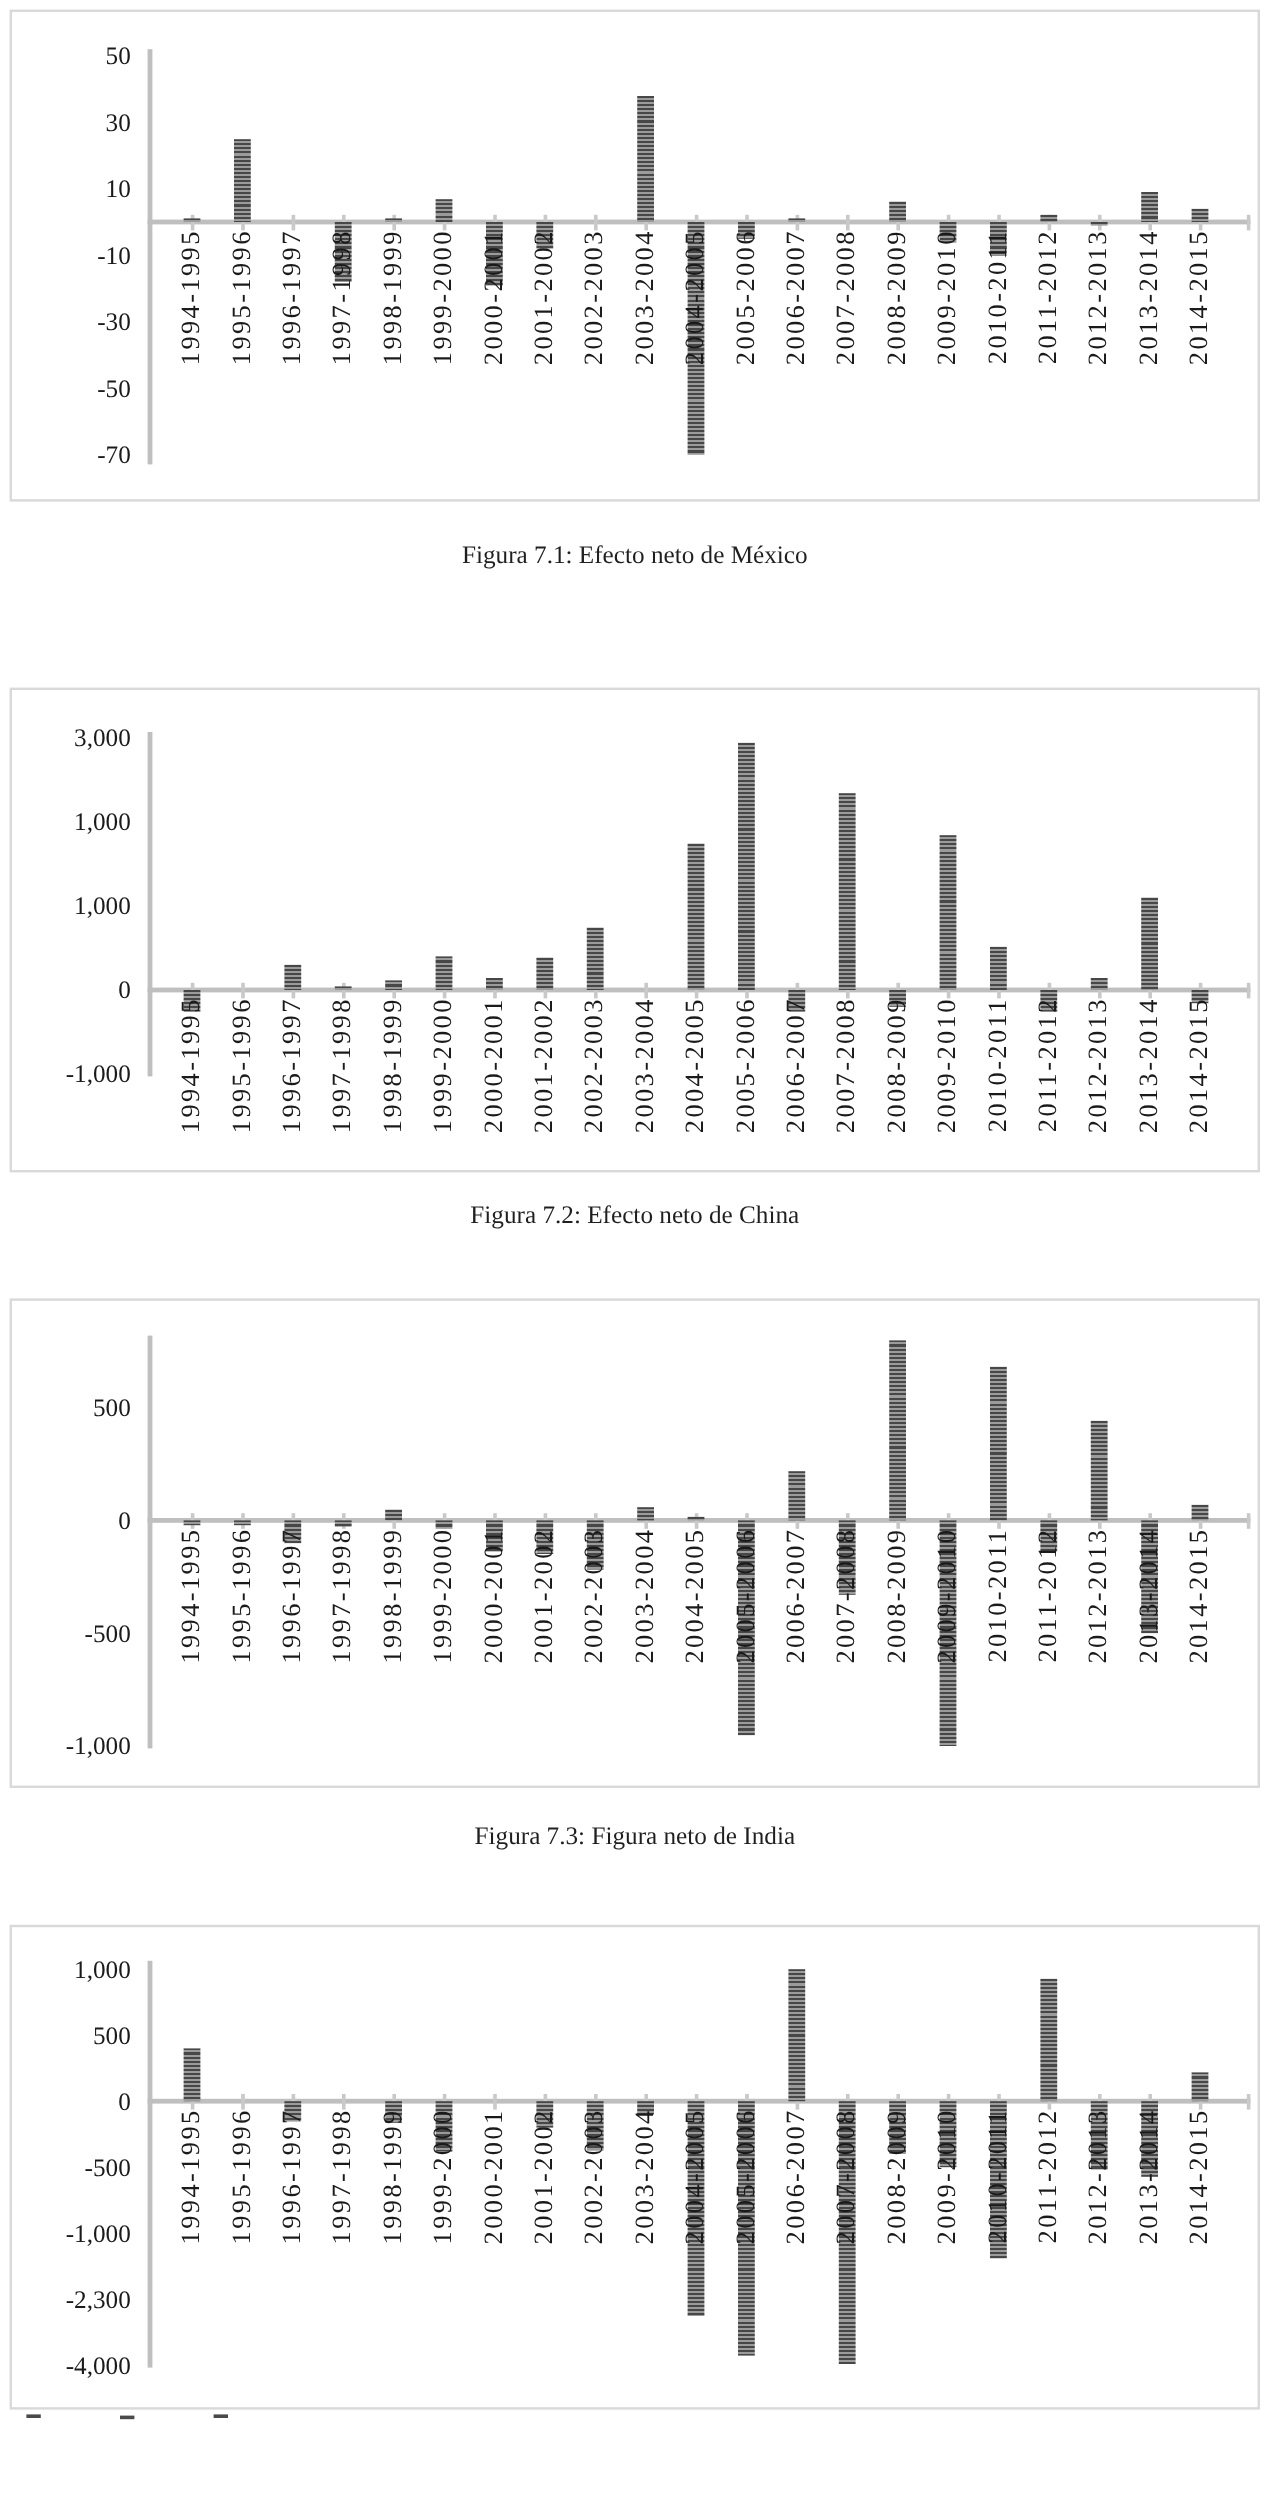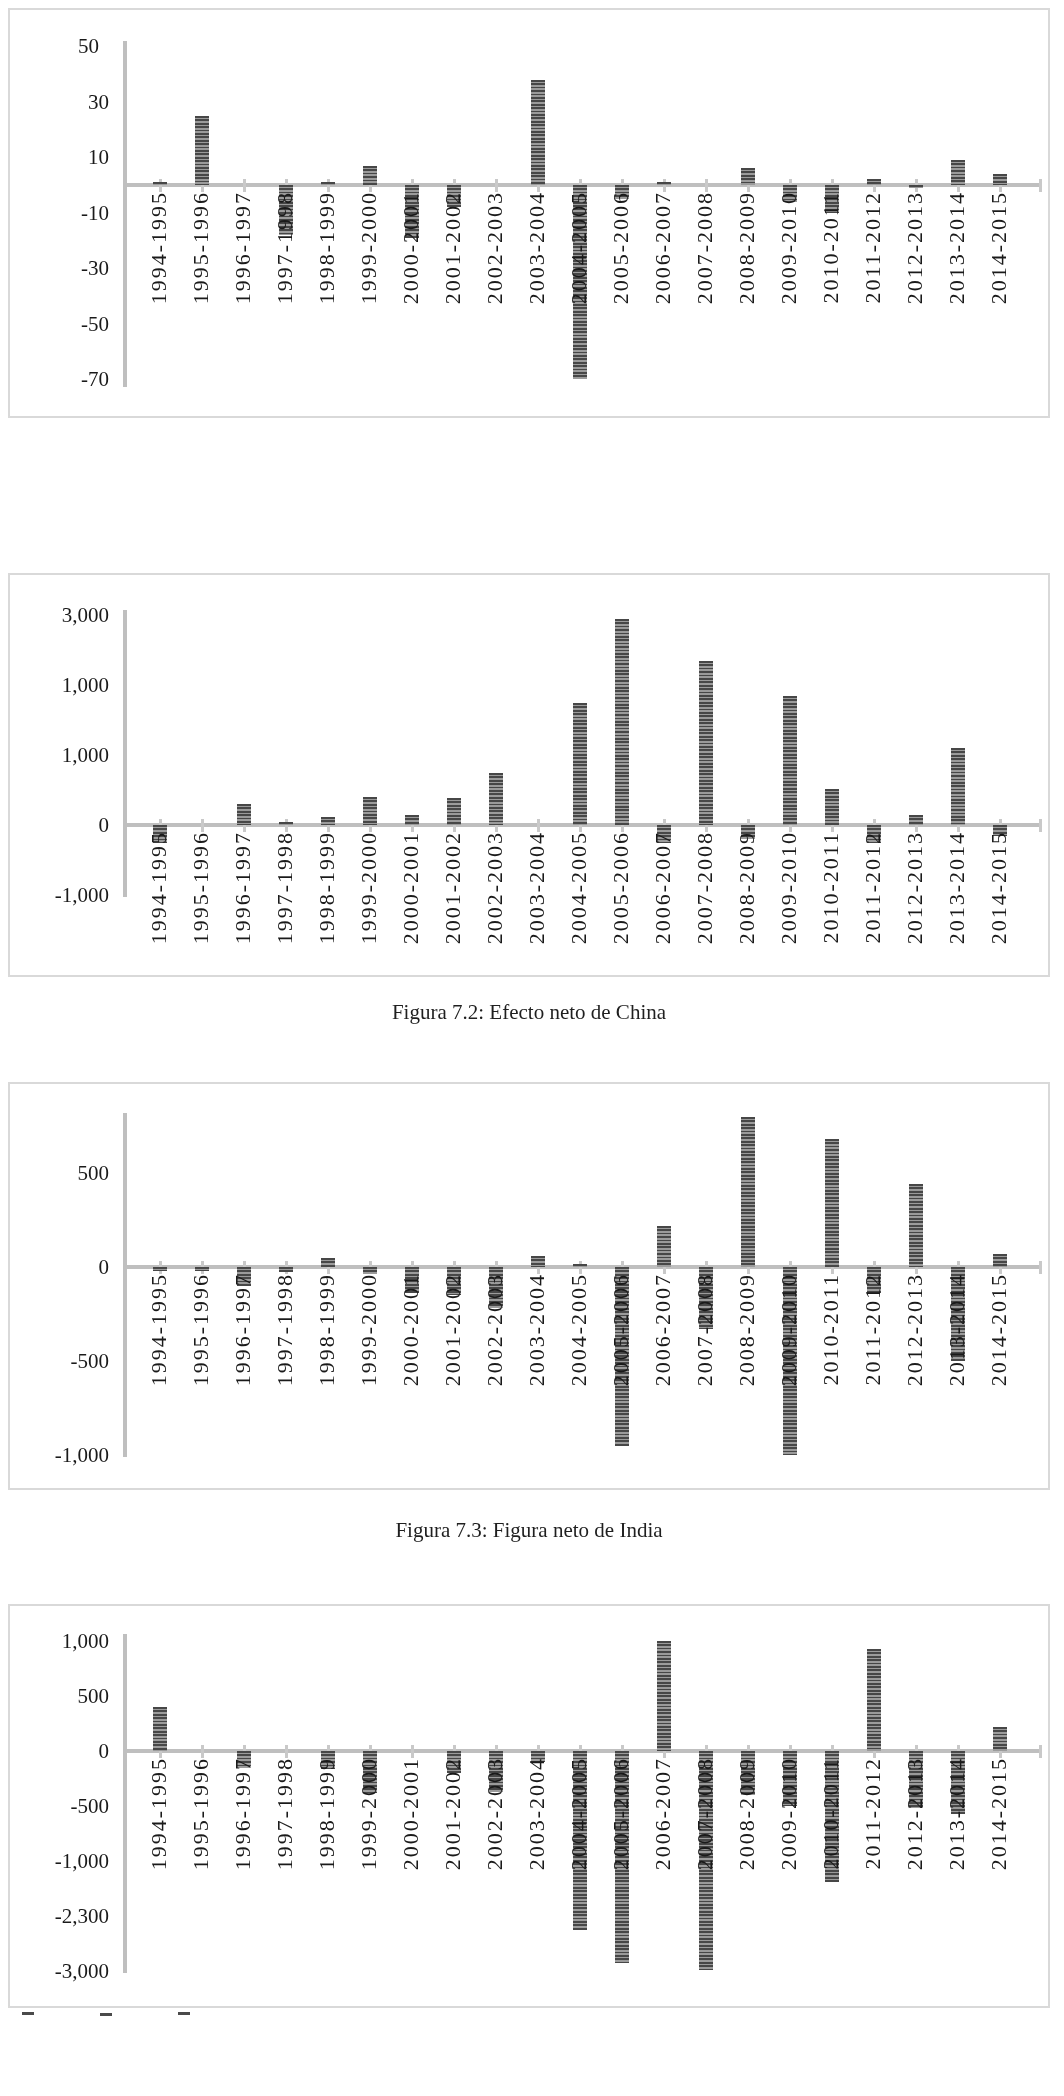--- a/index.html
+++ b/index.html
@@ -18,21 +18,21 @@
   .fragment{position:absolute;background:#4a4a4a;height:3px;width:12px;}
 </style>
 </head>
 <body>
 
 <div id="page">
 
   <div class="chart-box" style="top: 8px; height: 410px;">
       <div class="zline" style="left: 113px; top: 173px; width: 919px; height: 4px;"></div>
       <div class="yline" style="left: 113px; top: 31px; width: 4px; height: 346px;"></div>
-      <div class="ylab" style="left: 3px; top: 23.25px; width: 86px; text-align: right;">50</div>
+      <div class="ylab" style="left: 13px; top: 23.25px; width: 86px; text-align: right;">50</div>
       <div class="ylab" style="left: 13px; top: 78.75px; width: 86px;">30</div>
       <div class="ylab" style="left: 13px; top: 134.25px; width: 86px;">10</div>
       <div class="ylab" style="left: 13px; top: 189.75px; width: 86px;">-10</div>
       <div class="ylab" style="left: 13px; top: 245.25px; width: 86px;">-30</div>
       <div class="ylab" style="left: 13px; top: 300.75px; width: 86px;">-50</div>
       <div class="ylab" style="left: 13px; top: 356.25px; width: 86px;">-70</div>
       <div class="tick" style="left: 148.5px; top: 168.5px; width: 3px; height: 13px;"></div>
       <div class="bar" style="left: 143px; top: 172.225px; width: 14px; height: 2.775px; background: repeating-linear-gradient(rgb(71, 71, 71) 0px, rgb(71, 71, 71) 1.7px, rgb(155, 155, 155) 1.7px, rgb(155, 155, 155) 3.4px);"></div>
       <div class="xlab" style="left: 137px; top: 181px;">1994-1995</div>
       <div class="tick" style="left: 190.5px; top: 168.5px; width: 3px; height: 13px;"></div>
@@ -87,20 +87,21 @@
       <div class="bar" style="left: 899px; top: 175px; width: 14px; height: 2.775px; background: repeating-linear-gradient(rgb(71, 71, 71) 0px, rgb(71, 71, 71) 1.7px, rgb(155, 155, 155) 1.7px, rgb(155, 155, 155) 3.4px);"></div>
       <div class="xlab" style="left: 893px; top: 181px;">2012-2013</div>
       <div class="tick" style="left: 946.5px; top: 168.5px; width: 3px; height: 13px;"></div>
       <div class="bar" style="left: 941px; top: 150.025px; width: 14px; height: 24.975px; background: repeating-linear-gradient(rgb(71, 71, 71) 0px, rgb(71, 71, 71) 1.7px, rgb(155, 155, 155) 1.7px, rgb(155, 155, 155) 3.4px);"></div>
       <div class="xlab" style="left: 935px; top: 181px;">2013-2014</div>
       <div class="tick" style="left: 988.5px; top: 168.5px; width: 3px; height: 13px;"></div>
       <div class="bar" style="left: 983px; top: 163.9px; width: 14px; height: 11.1px; background: repeating-linear-gradient(rgb(71, 71, 71) 0px, rgb(71, 71, 71) 1.7px, rgb(155, 155, 155) 1.7px, rgb(155, 155, 155) 3.4px);"></div>
       <div class="xlab" style="left: 977px; top: 181px;">2014-2015</div>
       <div class="tick" style="left: 1028.5px; top: 168.5px; width: 3px; height: 13px;"></div>
     </div>
+  <div class="figure-caption cap1">Figura 7.1: Efecto neto de México</div>
 
   <div class="chart-box" style="top: 573px; height: 404px;">
       <div class="zline" style="left: 113px; top: 248px; width: 919px; height: 4px;"></div>
       <div class="yline" style="left: 113px; top: 35px; width: 4px; height: 287px;"></div>
       <div class="ylab" style="left: 13px; top: 27px; width: 86px;">3,000</div>
       <div class="ylab" style="left: 13px; top: 97px; width: 86px;">1,000</div>
       <div class="ylab" style="left: 13px; top: 167px; width: 86px;">1,000</div>
       <div class="ylab" style="left: 13px; top: 237px; width: 86px;">0</div>
       <div class="ylab" style="left: 13px; top: 307px; width: 86px;">-1,000</div>
       <div class="tick" style="left: 148.5px; top: 243.5px; width: 3px; height: 13px;"></div>
@@ -244,21 +245,21 @@
 
   <div class="chart-box" style="top: 1604px; height: 404px;">
       <div class="zline" style="left: 113px; top: 143px; width: 919px; height: 4px;"></div>
       <div class="yline" style="left: 113px; top: 28px; width: 4px; height: 339px;"></div>
       <div class="ylab" style="left: 13px; top: 22px; width: 86px;">1,000</div>
       <div class="ylab" style="left: 13px; top: 77px; width: 86px;">500</div>
       <div class="ylab" style="left: 13px; top: 132px; width: 86px;">0</div>
       <div class="ylab" style="left: 13px; top: 187px; width: 86px;">-500</div>
       <div class="ylab" style="left: 13px; top: 242px; width: 86px;">-1,000</div>
       <div class="ylab" style="left: 13px; top: 297px; width: 86px;">-2,300</div>
-      <div class="ylab" style="left: 13px; top: 352px; width: 86px;">-3,000</div>
+      <div class="ylab" style="left: 13px; top: 352px; width: 86px;">-4,000</div>
       <div class="tick" style="left: 148.5px; top: 138.5px; width: 3px; height: 13px;"></div>
       <div class="bar" style="left: 143px; top: 101px; width: 14px; height: 44px; background: repeating-linear-gradient(rgb(71, 71, 71) 0px, rgb(71, 71, 71) 1.7px, rgb(155, 155, 155) 1.7px, rgb(155, 155, 155) 3.4px);"></div>
       <div class="xlab" style="left: 137px; top: 151px;">1994-1995</div>
       <div class="tick" style="left: 190.5px; top: 138.5px; width: 3px; height: 13px;"></div>
       <div class="xlab" style="left: 179px; top: 151px;">1995-1996</div>
       <div class="tick" style="left: 232.5px; top: 138.5px; width: 3px; height: 13px;"></div>
       <div class="bar" style="left: 227px; top: 145px; width: 14px; height: 16.5px; background: repeating-linear-gradient(rgb(71, 71, 71) 0px, rgb(71, 71, 71) 1.7px, rgb(155, 155, 155) 1.7px, rgb(155, 155, 155) 3.4px);"></div>
       <div class="xlab" style="left: 221px; top: 151px;">1996-1997</div>
       <div class="tick" style="left: 274.5px; top: 138.5px; width: 3px; height: 13px;"></div>
       <div class="xlab" style="left: 263px; top: 151px;">1997-1998</div>

